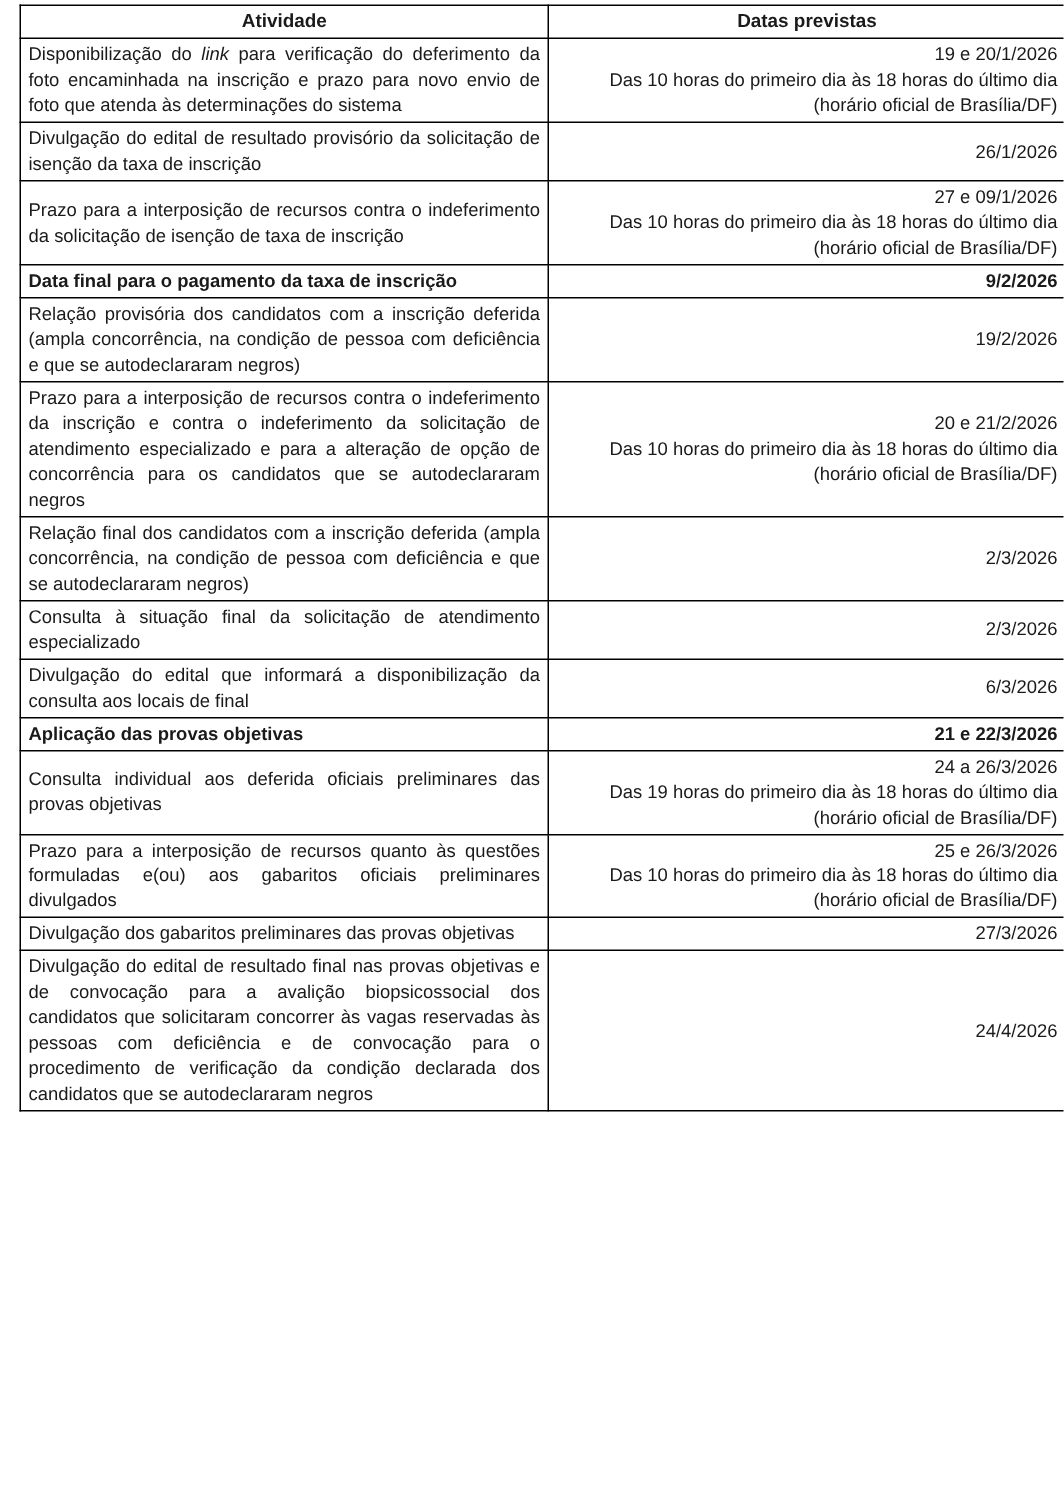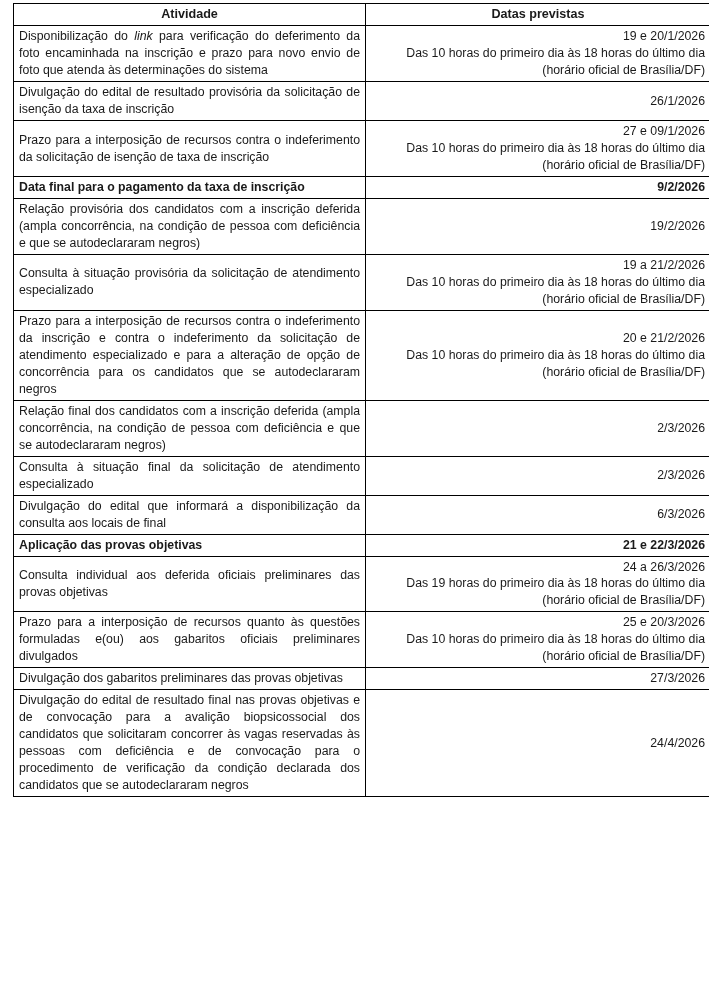--- a/index.html
+++ b/index.html
@@ -89,21 +89,21 @@
     </thead>
     <tbody id="schedule-body">
         <tr>
           <td class="activity">Disponibilização do <i class="em">link</i> para verificação do deferimento da foto encaminhada na inscrição e prazo para novo envio de foto que atenda às determinações do sistema</td>
           <td class="dates">
             <span class="date-main">19 e 20/1/2026</span>
             <span class="date-note">Das 10 horas do primeiro dia às 18 horas do último dia (horário oficial de Brasília/DF)</span>
           </td>
         </tr>
         <tr>
-          <td class="activity">Divulgação do edital de resultado provisória da solicitação de isenção da taxa de inscrição</td>
+          <td class="activity">Divulgação do edital de resultado provisório da solicitação de isenção da taxa de inscrição</td>
           <td class="dates">
             <span class="date-main">26/1/2026</span>
           </td>
         </tr>
         <tr>
           <td class="activity">Prazo para a interposição de recursos contra o indeferimento da solicitação de isenção de taxa de inscrição</td>
           <td class="dates">
             <span class="date-main">27 e 09/1/2026</span>
             <span class="date-note">Das 10 horas do primeiro dia às 18 horas do último dia (horário oficial de Brasília/DF)</span>
           </td>
@@ -111,27 +111,20 @@
         <tr class="bold">
           <td class="activity nojustify">Data final para o pagamento da taxa de inscrição</td>
           <td class="dates">
             <span class="date-main">9/2/2026</span>
           </td>
         </tr>
         <tr>
           <td class="activity">Relação provisória dos candidatos com a inscrição deferida (ampla concorrência, na condição de pessoa com deficiência e que se autodeclararam negros)</td>
           <td class="dates">
             <span class="date-main">19/2/2026</span>
-          </td>
-        </tr>
-        <tr>
-          <td class="activity">Consulta à situação provisória da solicitação de atendimento especializado</td>
-          <td class="dates">
-            <span class="date-main">19 a 21/2/2026</span>
-            <span class="date-note">Das 10 horas do primeiro dia às 18 horas do último dia (horário oficial de Brasília/DF)</span>
           </td>
         </tr>
         <tr>
           <td class="activity">Prazo para a interposição de recursos contra o indeferimento da inscrição e contra o indeferimento da solicitação de atendimento especializado e para a alteração de opção de concorrência para os candidatos que se autodeclararam negros</td>
           <td class="dates">
             <span class="date-main">20 e 21/2/2026</span>
             <span class="date-note">Das 10 horas do primeiro dia às 18 horas do último dia (horário oficial de Brasília/DF)</span>
           </td>
         </tr>
         <tr>
@@ -161,21 +154,21 @@
         <tr>
           <td class="activity">Consulta individual aos deferida oficiais preliminares das provas objetivas</td>
           <td class="dates">
             <span class="date-main">24 a 26/3/2026</span>
             <span class="date-note">Das 19 horas do primeiro dia às 18 horas do último dia (horário oficial de Brasília/DF)</span>
           </td>
         </tr>
         <tr>
           <td class="activity">Prazo para a interposição de recursos quanto às questões formuladas e(ou) aos gabaritos oficiais preliminares divulgados</td>
           <td class="dates">
-            <span class="date-main">25 e 20/3/2026</span>
+            <span class="date-main">25 e 26/3/2026</span>
             <span class="date-note">Das 10 horas do primeiro dia às 18 horas do último dia (horário oficial de Brasília/DF)</span>
           </td>
         </tr>
         <tr>
           <td class="activity">Divulgação dos gabaritos preliminares das provas objetivas</td>
           <td class="dates">
             <span class="date-main">27/3/2026</span>
           </td>
         </tr>
         <tr>

